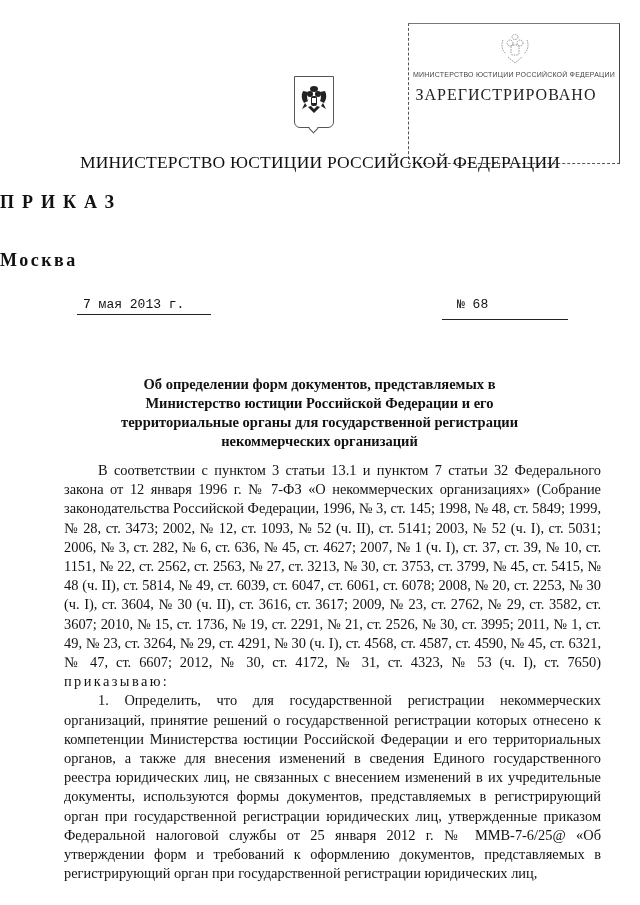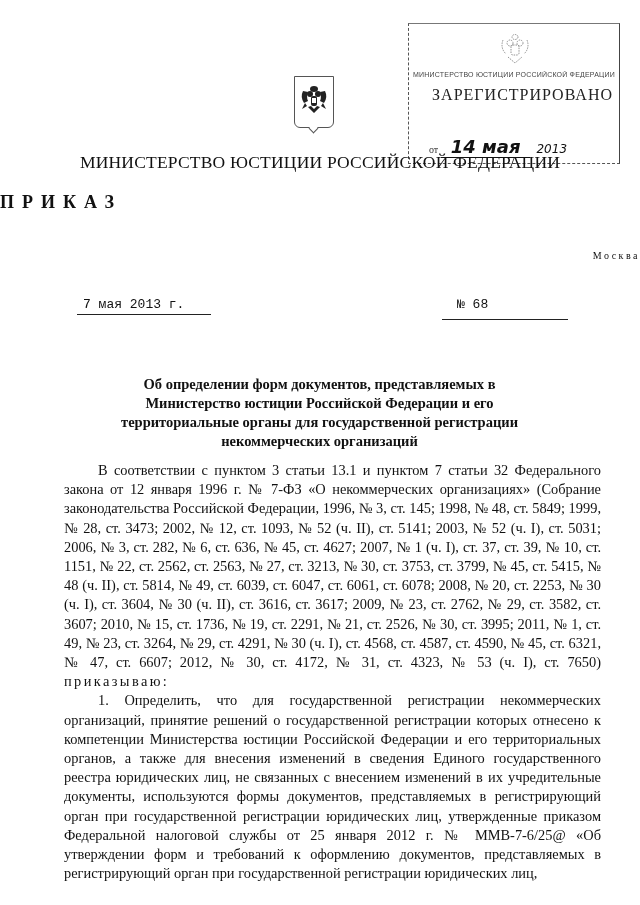--- a/index.html
+++ b/index.html
@@ -6,30 +6,30 @@
   body { width: 640px; height: 905px; position: relative; overflow: hidden; color: #111; font-family: "Liberation Serif", "DejaVu Serif", serif; }
   .abs { position: absolute; }
   
   .emblem { left: 294px; top: 76px; width: 38px; height: 50px; border: 1px solid #555; border-radius: 0 0 6px 6px; background: #fff; }
   .emblem:after { content: ""; position: absolute; left: 15px; bottom: -5px; width: 6px; height: 6px; border-right: 1px solid #555; border-bottom: 1px solid #555; transform: rotate(45deg); background: #fff; }
   .emblem svg { position: absolute; left: 3px; top: 4px; }
   
   .stamp { left: 408px; top: 23px; width: 210px; height: 139px; border: 1px dashed #555; border-right: 1.5px solid #444; border-top: 1px solid #777; }
   .stamp-emblem { position: absolute; left: 88px; top: 6px; width: 36px; height: 36px; }
   .stamp-org { position: absolute; left: 0; right: 0; top: 47px; text-align: center; font-size: 7px; color: #444; letter-spacing: 0.2px; font-family: "Liberation Sans", sans-serif; white-space: nowrap; overflow: hidden; }
-  .stamp-title { position: absolute; left: 0; right: 6px; top: 62px; text-align: right; font-size: 16px; letter-spacing: 1px; color: #222; }
+  .stamp-title { position: absolute; left: 0; right: 16px; top: 62px; text-align: center; font-size: 16px; letter-spacing: 1px; color: #222; }
   .stamp-reg { position: absolute; left: 10px; top: 88px; font-size: 10px; color: #333; white-space: nowrap; }
   .stamp-reg .hand { font-family: "DejaVu Sans", sans-serif; font-style: italic; font-size: 19px; font-weight: bold; color: #111; border-bottom: 2px solid #111; letter-spacing: 2px; }
   .stamp-date { position: absolute; left: 20px; top: 112px; font-size: 10px; color: #333; white-space: nowrap; }
   .stamp-date .hand { font-family: "DejaVu Sans", sans-serif; font-style: italic; font-size: 18px; font-weight: bold; color: #111; border-bottom: 1.5px solid #111; padding: 0 10px; }
   .stamp-date .yr { font-family: "DejaVu Sans", sans-serif; font-style: italic; font-size: 12px; color: #111; margin-left: 6px; }
   
   .ministry { left: 0; width: 640px; top: 152px; text-align: center; font-size: 17.5px; line-height: 21px; letter-spacing: 0.2px; }
   .order-title { left: 0; width: 520px; top: 192px; text-align: left; font-size: 18px; font-weight: bold; letter-spacing: 8px; }
-  .city { left: 0; width: 640px; top: 250px; text-align: right; font-size: 10px; letter-spacing: 2.5px; }
+  .city { left: 0; width: 640px; top: 250px; text-align: left; font-size: 18px; letter-spacing: 2.5px; font-weight: bold; }
   .date-field { left: 77px; top: 297px; width: 128px; border-bottom: 1.5px solid #222; font-family: "Liberation Mono", "DejaVu Sans Mono", monospace; font-size: 13px; padding-left: 6px; padding-bottom: 2px; }
   .num-field { left: 442px; top: 297px; width: 126px; border-bottom: 1.5px solid #222; font-family: "Liberation Mono", "DejaVu Sans Mono", monospace; font-size: 13px; padding-left: 15px; padding-bottom: 7px; box-sizing: border-box; }
   .subject { left: 97px; width: 445px; top: 375px; text-align: center; font-weight: bold; font-size: 14.5px; line-height: 19px; }
   .body-text { left: 64px; width: 537px; top: 461px; font-size: 14.4px; line-height: 19.2px; text-align: justify; }
   .body-text p { margin: 0; text-indent: 34px; }
   .spaced { letter-spacing: 2.4px; }
 </style>
 </head>
 <body>
 
@@ -57,24 +57,20 @@
       <path d="M6 10 Q3 18 9 24"></path>
       <path d="M30 10 Q33 18 27 24"></path>
       <ellipse cx="13" cy="13" rx="3" ry="3"></ellipse>
       <ellipse cx="23" cy="13" rx="3" ry="3"></ellipse>
       <rect x="14" y="15" width="8" height="10" rx="2"></rect>
       <path d="M11 27 L18 33 L25 27"></path>
     </g>
   </svg>
   <div class="stamp-org">МИНИСТЕРСТВО ЮСТИЦИИ РОССИЙСКОЙ ФЕДЕРАЦИИ</div>
   <div class="stamp-title">ЗАРЕГИСТРИРОВАНО</div>
-  <div class="stamp-date">
-    <span>от</span>
-    <span class="hand">14 мая</span><span class="yr">2013</span>
-  </div>
 </div>
 
 <div class="abs ministry">
   <div>МИНИСТЕРСТВО ЮСТИЦИИ РОССИЙСКОЙ ФЕДЕРАЦИИ</div>
 </div>
 
 <div class="abs order-title">ПРИКАЗ</div>
 <div class="abs city">Москва</div>
 
 <div class="abs date-field">7 мая 2013 г.</div>

